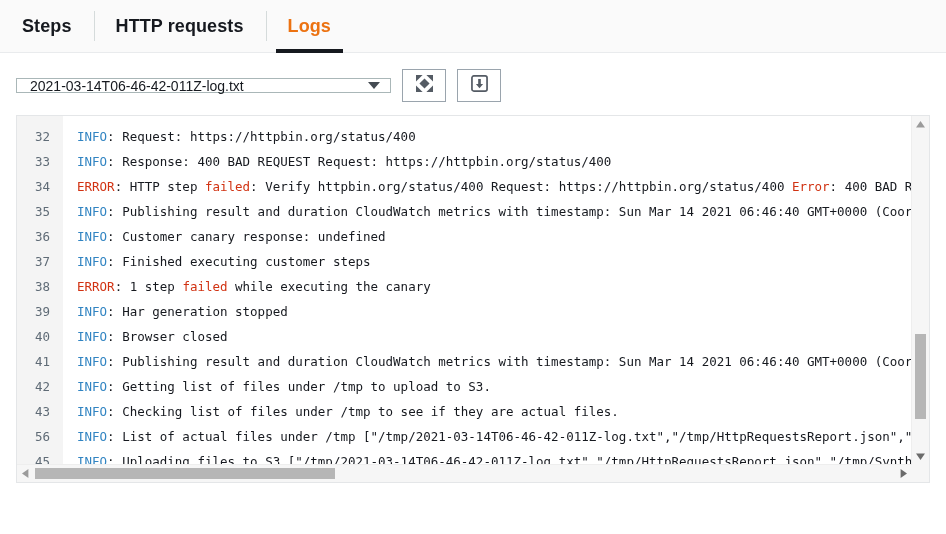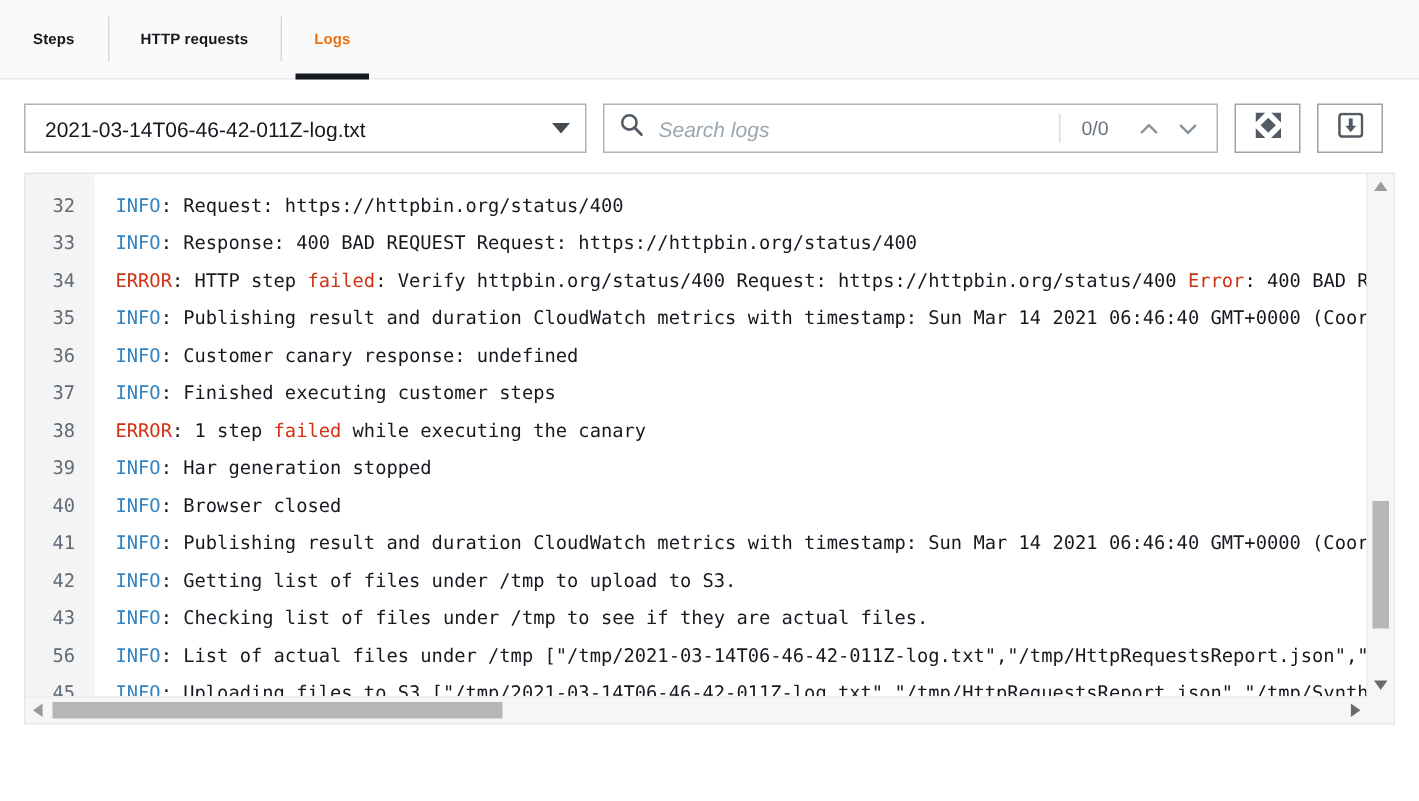--- a/index.html
+++ b/index.html
@@ -27,21 +27,21 @@
   .tabbar-inner {
     display: flex;
     align-items: stretch;
     padding-left: 0px;
   }
   .tab {
     position: relative;
     display: flex;
     align-items: center;
     padding: 0 22px;
-    font-size: 10px;
+    font-size: 18px;
     font-weight: bold;
     color: #16191f;
     cursor: pointer;
     letter-spacing: .1px;
   }
   .tab + .tab::before {
     content: "";
     position: absolute;
     left: 0;
     top: 11px;
@@ -65,21 +65,21 @@
   
   .toolbar {
     display: flex;
     align-items: center;
     gap: 11px;
     padding: 16px 16px 13px 16px;
     background: #ffffff;
   }
   .select-box {
     width: 375px;
-    height: 33px;
+    height: 15px;
     box-sizing: border-box;
     border: 1px solid #aab7b8;
     background: #ffffff;
     display: flex;
     align-items: center;
     padding: 0 10px 0 13px;
     cursor: pointer;
   }
   .select-value {
     flex: 1;
@@ -268,41 +268,20 @@
     </div>
 </div>
 
 <div class="toolbar">
 
   <div class="select-box">
     <span class="select-value">2021-03-14T06-46-42-011Z-log.txt</span>
     <span class="caret-down"></span>
   </div>
 
-  <div class="search-box">
-    <span class="search-icon">
-      <svg width="16" height="16" viewBox="0 0 16 16">
-        <circle cx="6.6" cy="6.6" r="4.8" fill="none" stroke="#545b64" stroke-width="1.7"></circle>
-        <line x1="10.3" y1="10.3" x2="14.6" y2="14.6" stroke="#545b64" stroke-width="1.9" stroke-linecap="round"></line>
-      </svg>
-    </span>
-    <input class="search-input" type="text" placeholder="Search logs" style="">
-    <span class="search-sep"></span>
-    <span class="match-count">0/0</span>
-    <span class="nav-chev">
-      <svg width="16" height="16" viewBox="0 0 16 16">
-        <polyline points="3.2,10.2 8,5.4 12.8,10.2" fill="none" stroke="#8a949d" stroke-width="1.6" stroke-linecap="round" stroke-linejoin="round"></polyline>
-      </svg>
-    </span>
-    <span class="nav-chev">
-      <svg width="16" height="16" viewBox="0 0 16 16">
-        <polyline points="3.2,5.8 8,10.6 12.8,5.8" fill="none" stroke="#8a949d" stroke-width="1.6" stroke-linecap="round" stroke-linejoin="round"></polyline>
-      </svg>
-    </span>
-  </div>
 
   <div class="icon-btn" title="Expand">
     <span>
       <svg width="17" height="17" viewBox="0 0 18 18">
         <g fill="#545b64">
           <polygon points="0,0 7,0 0,7"></polygon>
           <polygon points="18,0 18,7 11,0"></polygon>
           <polygon points="0,18 0,11 7,18"></polygon>
           <polygon points="18,18 11,18 18,11"></polygon>
           <rect x="5.2" y="5.2" width="7.6" height="7.6" transform="rotate(45 9 9)" fill="#545b64"></rect>

